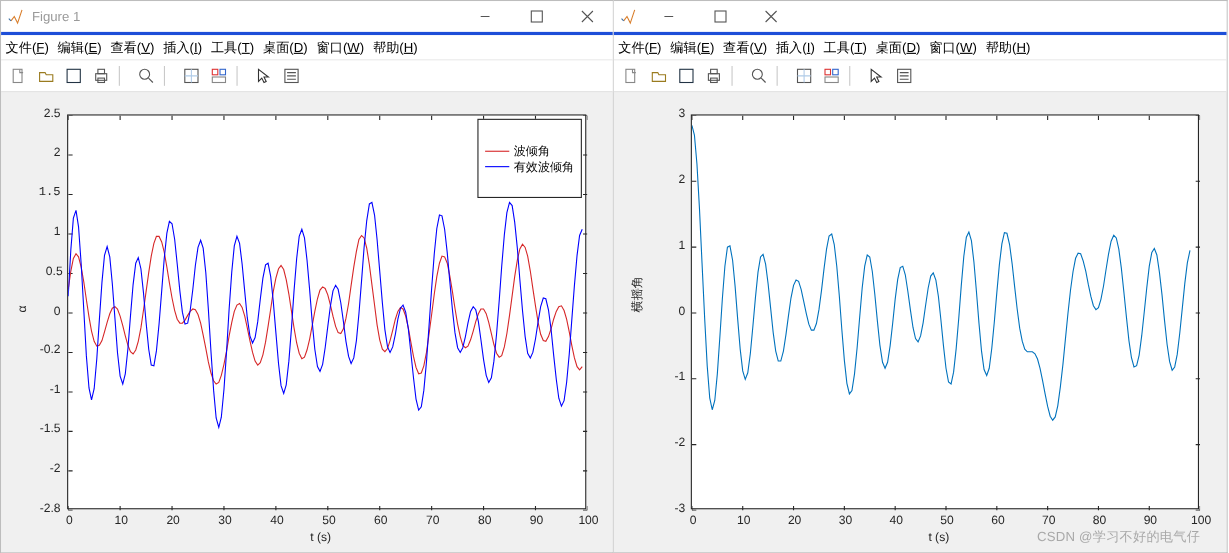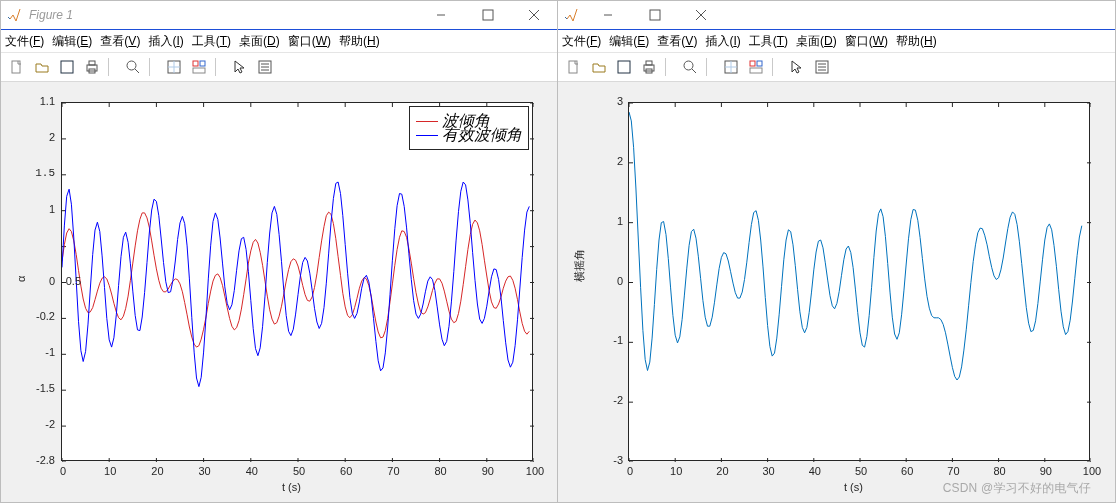--- a/index.html
+++ b/index.html
@@ -1,38 +1,38 @@
 <!DOCTYPE html>
 <html><head>
 <meta charset="utf-8">
 <style>
   html, body { margin: 0; padding: 0; font-family: "Microsoft YaHei", "Segoe UI", Tahoma, sans-serif; font-size: 12px; background: #fff; color: #000; }
   .screen { width: 1117px; height: 503px; display: flex; position: relative; }
   .figwin { width: 558px; height: 503px; border: 1px solid #bdbdbd; box-sizing: border-box; display: flex; flex-direction: column; background: #f0f0f0; }
   .figwin + .figwin { border-left: none; }
   
-  .titlebar { height: 28px; display: flex; align-items: center; padding-left: 6px; background: #fff; border-bottom: 1px solid #1d4ed8; font-style: italic; }
+  .titlebar { height: 28px; display: flex; align-items: center; padding-left: 6px; background: #fff; border-bottom: 3px solid #1d4ed8; }
   .titlebar .app-icon { width: 16px; height: 16px; margin-right: 6px; }
   .titlebar .title { flex: 1; color: #9a9a9a; }
   .titlebar .winbtn { width: 46px; height: 100%; display: flex; align-items: center; justify-content: center; color: #7a7a7a; }
   .titlebar .winbtn svg { pointer-events: none; }
   
   .menubar { height: 22px; display: flex; align-items: center; padding: 0 4px; gap: 8px; background: #fff; border-bottom: 1px solid #e5e5e5; }
   .menubar .menu-item { cursor: default; }
   .menubar .mn-key { text-decoration: underline; }
   
   .toolbar { height: 24px; display: flex; align-items: center; padding: 2px 4px; gap: 1px; background: #fff; border-bottom: 1px solid #d9d9d9; }
   .toolbar .tbtn { width: 22px; height: 20px; display: flex; align-items: center; justify-content: center; border: 1px solid transparent; }
   .toolbar .sep { width: 8px; height: 18px; border-left: 1px solid #c9c9c9; margin: 0 3px; }
   
   .canvas-wrap { flex: 1; background: #f0f0f0; position: relative; }
   .axes { position: absolute; background: #fff; border: 1px solid #262626; box-sizing: border-box; }
   .ticklbl { position: absolute; font-size: 11px; color: #262626; }
   .xlabel, .ylabel { position: absolute; font-size: 11px; color: #262626; }
-  .legend { position: absolute; background: #fff; border: 1px solid #262626; padding: 7px 6px; font-size: 16px; font-style: italic; }
+  .legend { position: absolute; background: #fff; border: 1px solid #262626; padding: 21px 6px; font-size: 11px; }
   .legend .lrow { display: flex; align-items: center; gap: 4px; height: 14px; }
   .legend .lline { width: 22px; height: 0; border-top: 1px solid; }
   .watermark { position: absolute; bottom: 6px; right: 26px; font-size: 12px; color: rgba(110,110,110,0.55); letter-spacing: 0.2px; pointer-events: none; }
 </style>
 </head>
 <body>
 
 <div class="screen">
 
   <div class="figwin" id="win-0">
@@ -189,25 +189,25 @@
         <div class="ticklbl" style="left: 382.4px; top: 383px; width: 20px; text-align: center;">70</div>
         <div class="ticklbl" style="left: 429.6px; top: 383px; width: 20px; text-align: center;">80</div>
         <div class="ticklbl" style="left: 476.8px; top: 383px; width: 20px; text-align: center;">90</div>
         <div class="ticklbl" style="left: 524px; top: 383px; width: 20px; text-align: center;">100</div>
         <div class="ticklbl" style="right: 502px; top: 372px; text-align: right;">-2.8</div>
         <div class="ticklbl" style="right: 502px; top: 336.1px; text-align: right;">-2</div>
         <div class="ticklbl" style="right: 502px; top: 300.2px; text-align: right;">-1.5</div>
         <div class="ticklbl" style="right: 502px; top: 264.3px; text-align: right;">-1</div>
         <div class="ticklbl" style="right: 502px; top: 228.4px; text-align: right;">-0.2</div>
         <div class="ticklbl" style="right: 502px; top: 192.5px; text-align: right;">0</div>
-        <div class="ticklbl" style="right: 476px; top: 156.6px; text-align: right; margin-top: 36px;">0.5</div>
+        <div class="ticklbl" style="right: 500px; top: 156.6px; text-align: right;">0.5</div>
         <div class="ticklbl" style="right: 502px; top: 120.7px; text-align: right;">1</div>
         <div class="ticklbl" style="right: 502px; top: 84.8px; text-align: right; font-family: Liberation Mono, monospace;">1.5</div>
         <div class="ticklbl" style="right: 502px; top: 48.9px; text-align: right;">2</div>
-        <div class="ticklbl" style="right: 502px; top: 13px; text-align: right;">1.1</div>
+        <div class="ticklbl" style="right: 502px; top: 13px; text-align: right;">2.5</div>
         <div class="xlabel" style="left: 281px; top: 399px;">t (s)</div>
         <div class="ylabel" style="left: 14px; top: 199.5px; transform: rotate(-90deg); transform-origin: left top;">α</div>
         <div class="legend" style="right: 28px; top: 24px;">
           <div class="lrow">
             <div class="lline" style="border-color: rgb(214, 39, 40);"></div>
             <span>波倾角</span>
           </div>
           <div class="lrow">
             <div class="lline" style="border-color: rgb(0, 0, 255);"></div>
             <span>有效波倾角</span>

